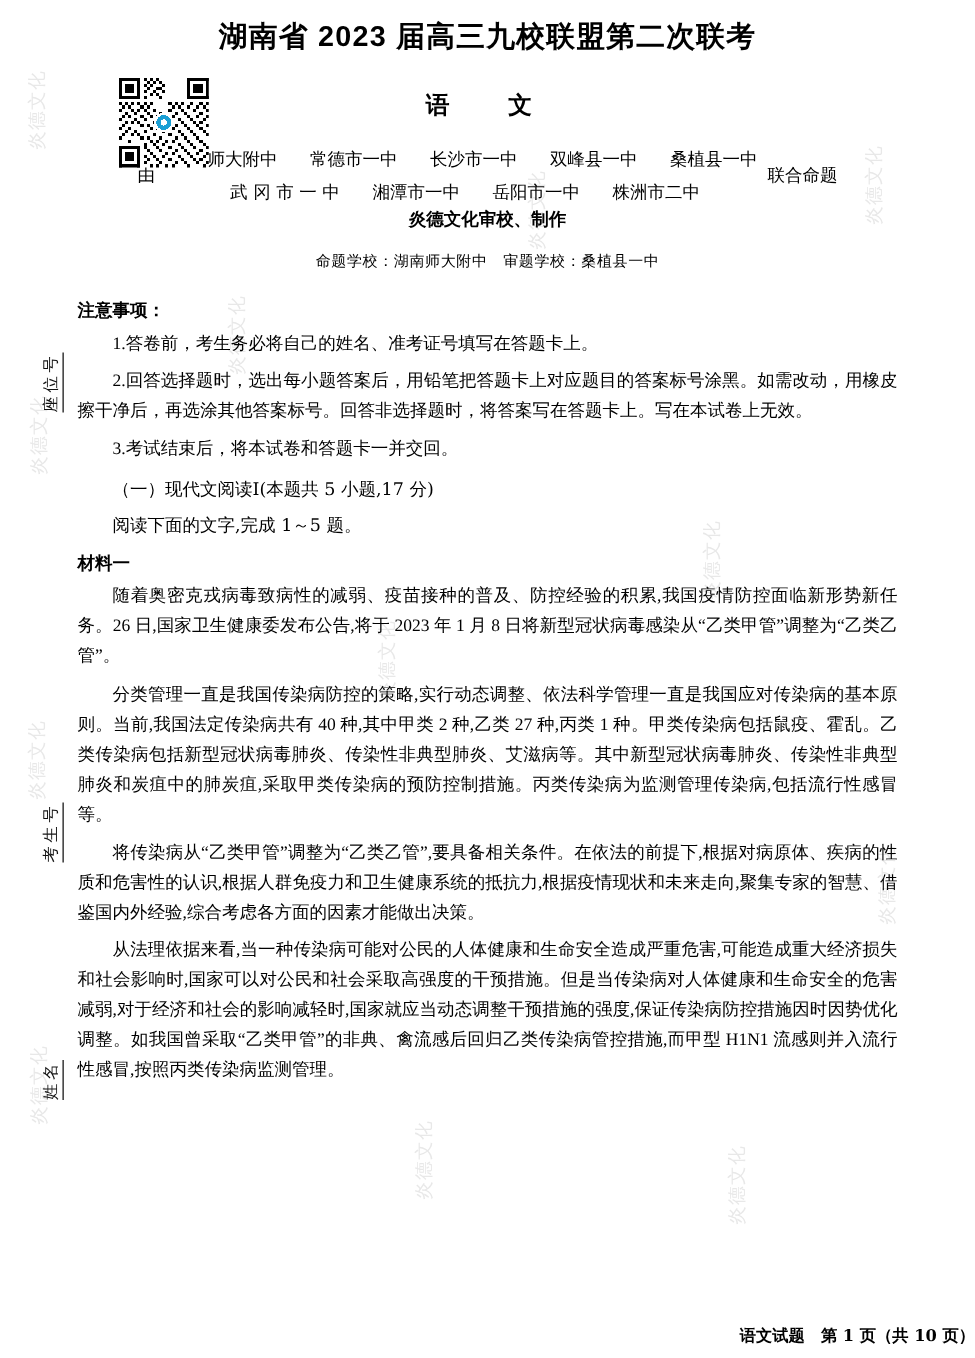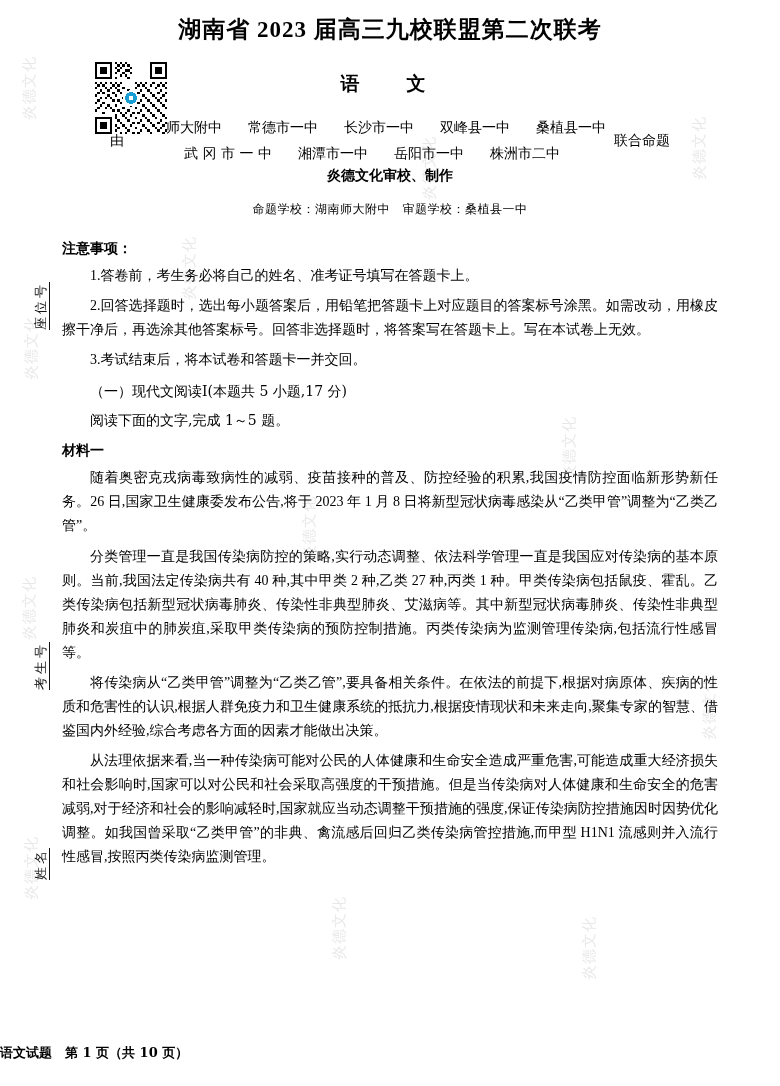--- a/index.html
+++ b/index.html
@@ -49,21 +49,21 @@
     position: relative;
     padding: 0 62px 0 62px;
     z-index: 2;
   }
   .title {
     text-align: center;
     font-size: 23px;
     font-weight: bold;
     letter-spacing: 1px;
     margin-top: 14px;
-    font-family: Liberation Serif, serif;
+    font-family: Liberation Sans, sans-serif;
   }
   .subject {
     text-align: center;
     font-size: 19px;
     font-weight: bold;
     letter-spacing: 14px;
     margin-top: 26px;
   }
   .qr {
     position: absolute;
@@ -132,24 +132,24 @@
     font-size: 14px;
     text-indent: 2em;
   }
   .material {
     margin-top: 12px;
     font-size: 14px;
     font-weight: bold;
   }
   .footer {
     position: absolute;
-    bottom: 24px;
+    bottom: 8px;
     left: 0;
     width: 100%;
-    text-align: left;
+    text-align: right;
     font-size: 13px;
     font-weight: bold;
   }
 </style>
 </head>
 <body>
 
 <div class="page">
 
   <div class="watermark" style="left:20px; top:120px;">炎德文化</div>

